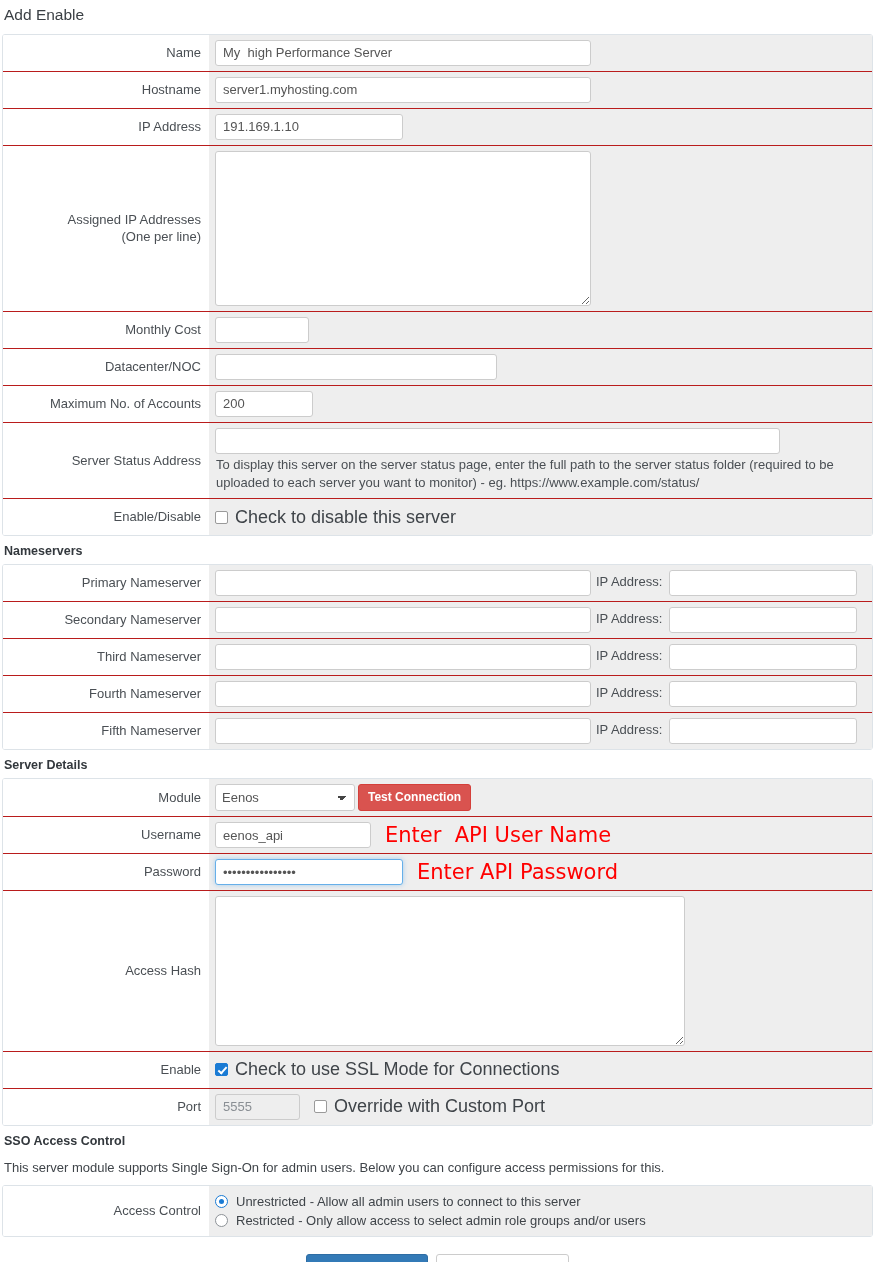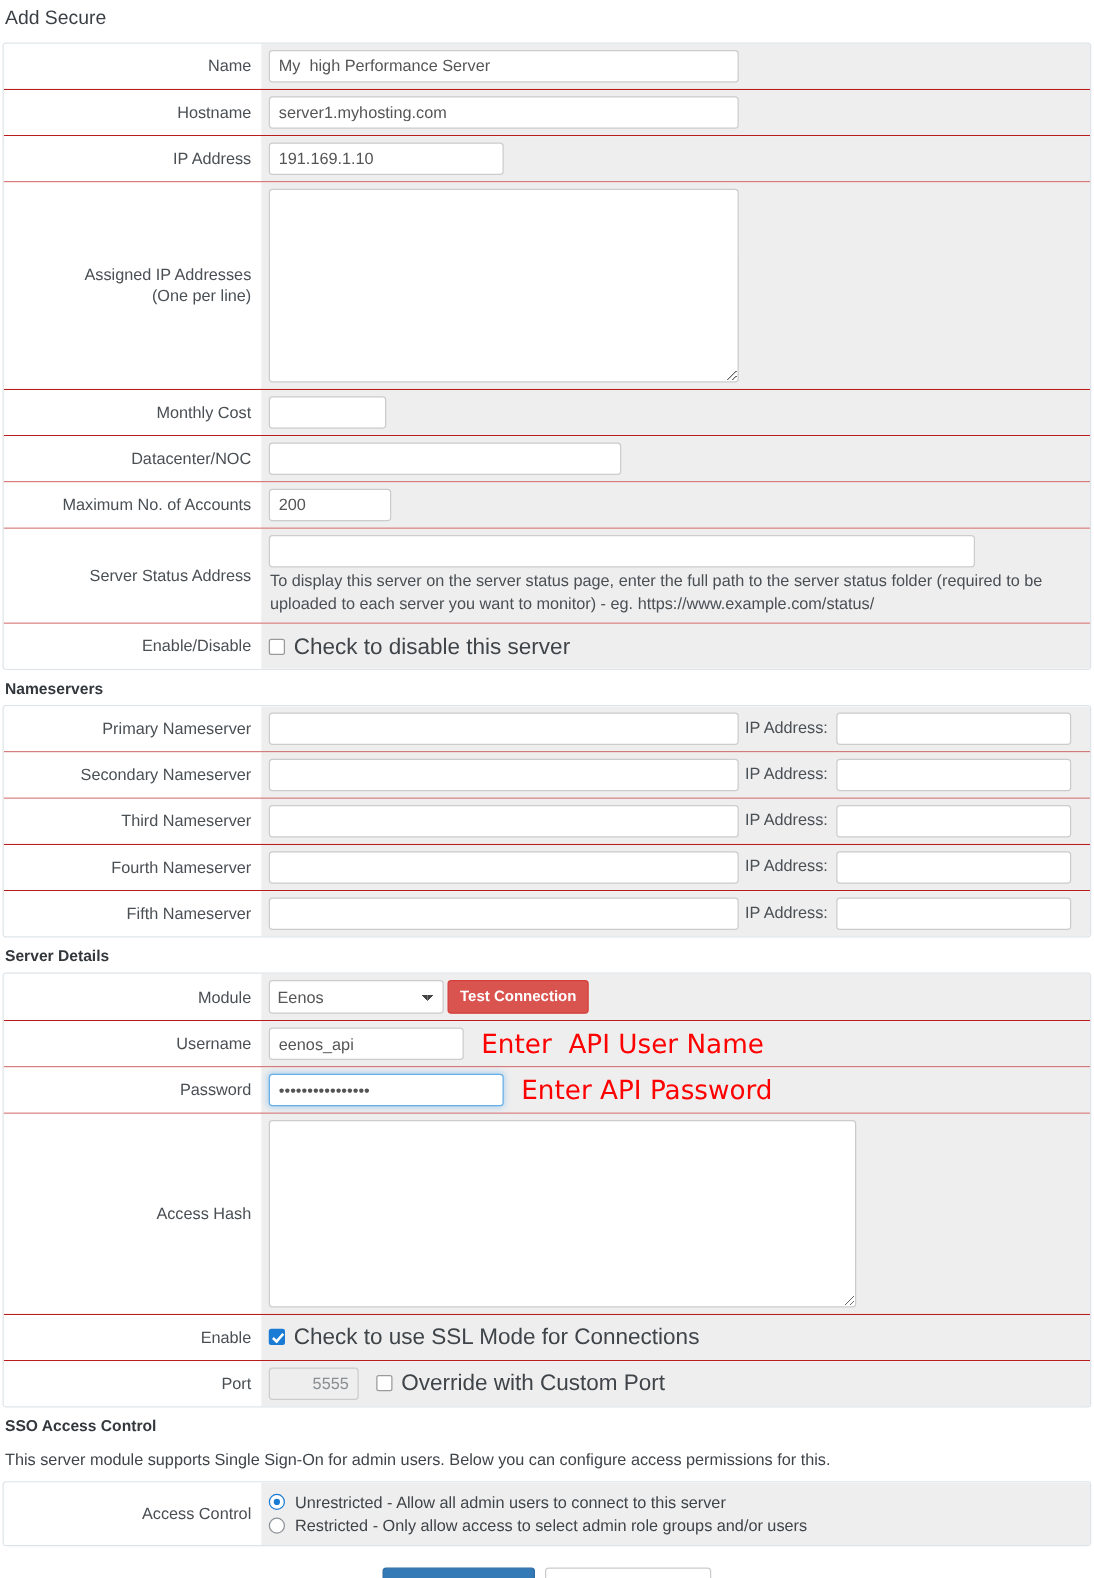--- a/index.html
+++ b/index.html
@@ -108,21 +108,21 @@
   .w-ta-assigned { width: 376px; height: 155px; }
   .w-cost { width: 94px; }
   .w-dc { width: 282px; }
   .w-max { width: 98px; }
   .w-status { width: 565px; }
   .w-ns { width: 376px; }
   .w-nsip { width: 188px; }
   .w-user { width: 156px; }
   .w-pass { width: 188px; }
   .w-hash { width: 470px; height: 150px; }
-  .w-port { width: 72px; text-align: right; }
+  .w-port { width: 85px; }
 
   .helptext {
     font-size: 13px;
     color: #4a4f54;
     line-height: 1.45;
     padding: 2px 0 0 1px;
     width: 100%;
   }
 
   .cb-line { display: flex; align-items: center; gap: 7px; font-size: 18px; color: #3f4449; }
@@ -199,21 +199,21 @@
   .actions {
     display: flex;
     justify-content: center;
     gap: 8px;
     padding: 17px 0 10px 0;
   }
 </style>
 </head>
 <body>
 
-<div class="page-title">Add Secure</div>
+<div class="page-title">Add Enable</div>
 
 <div class="panel">
 
   <div class="row">
     <div class="lbl">Name</div>
     <div class="val">
       <input type="text" class="w-name" value="My  high Performance Server" style="">
     </div>
   </div>
 

